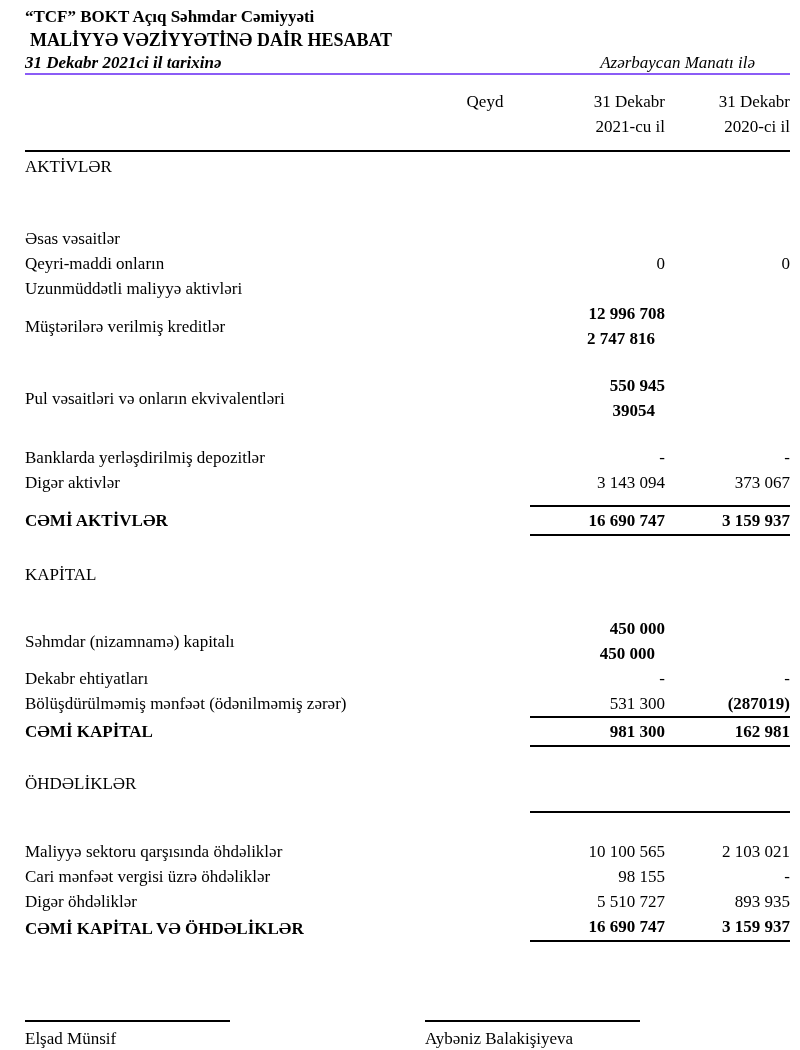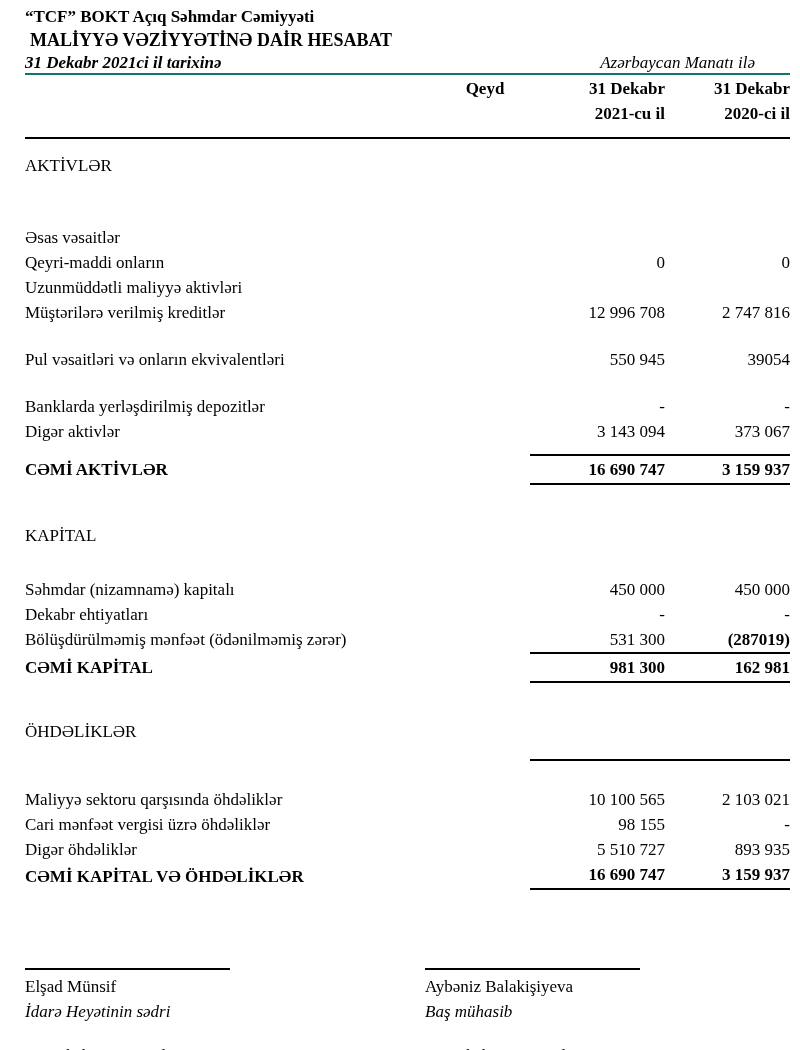--- a/index.html
+++ b/index.html
@@ -8,42 +8,42 @@
     color:#000;
     font-family:"Liberation Serif","DejaVu Serif",serif;
     font-size:17px;
   }
   .page { padding:6px 10px 0 25px; box-sizing:border-box; width:800px; height:828px; }
 
   
   .company { font-weight:bold; font-size:17px; line-height:22px; }
   .report-title { font-weight:bold; font-size:18px; line-height:24px; padding-left:5px; }
   .date-row { display:flex; justify-content:space-between; align-items:flex-end;
-              border-bottom:2px solid #0f766e; line-height:21px; font-size:17px; }
+              border-bottom:2px solid #8b5cf6; line-height:21px; font-size:17px; }
   .date-row .dr-left { font-weight:bold; font-style:italic; }
   .date-row .dr-right { font-style:italic; padding-right:35px; }
 
   
-  .colhead { display:flex; border-bottom:2px solid #000; padding:1px 0 11px; font-weight:bold; line-height:25px; }
+  .colhead { display:flex; border-bottom:2px solid #000; padding:14px 0 11px; font-weight:normal; line-height:25px; }
   .colhead .lab { flex:1; }
   .colhead .qeyd { width:90px; text-align:center; }
   .colhead .c1 { width:135px; text-align:right; }
   .colhead .c2 { width:125px; text-align:right; }
 
   
-  .section-heading { font-size:17px; line-height:22px; margin-top:16px; }
+  .section-heading { font-size:17px; line-height:22px; margin-top:4px; }
 
   
   .row { display:flex; line-height:25px;align-items:center; }
   .row .label { flex:1; }
   .row .qeyd { width:90px; }
   .nums { width:260px; display:flex; }
   .nums .v1 { width:135px; text-align:right; }
   .nums .v2 { width:125px; text-align:right; }
-  .bold-nums .nums { font-weight:normal; }
+  .bold-nums .nums { font-weight:bold;flex-direction:column; }
   .b2 { font-weight:bold; }
 
   .row.total .label { font-weight:bold; }
   .row.total .nums { font-weight:bold; border-top:2px solid #000; border-bottom:2px solid #000; padding:1px 0; }
   .row.total-bottom .label { font-weight:bold; }
   .row.total-bottom .nums { font-weight:bold; border-bottom:2px solid #000; padding-bottom:1px; }
 
   .rule-row { display:flex; }
   .rule-row .label { flex:1; }
   .rule-row .qeyd { width:90px; }

